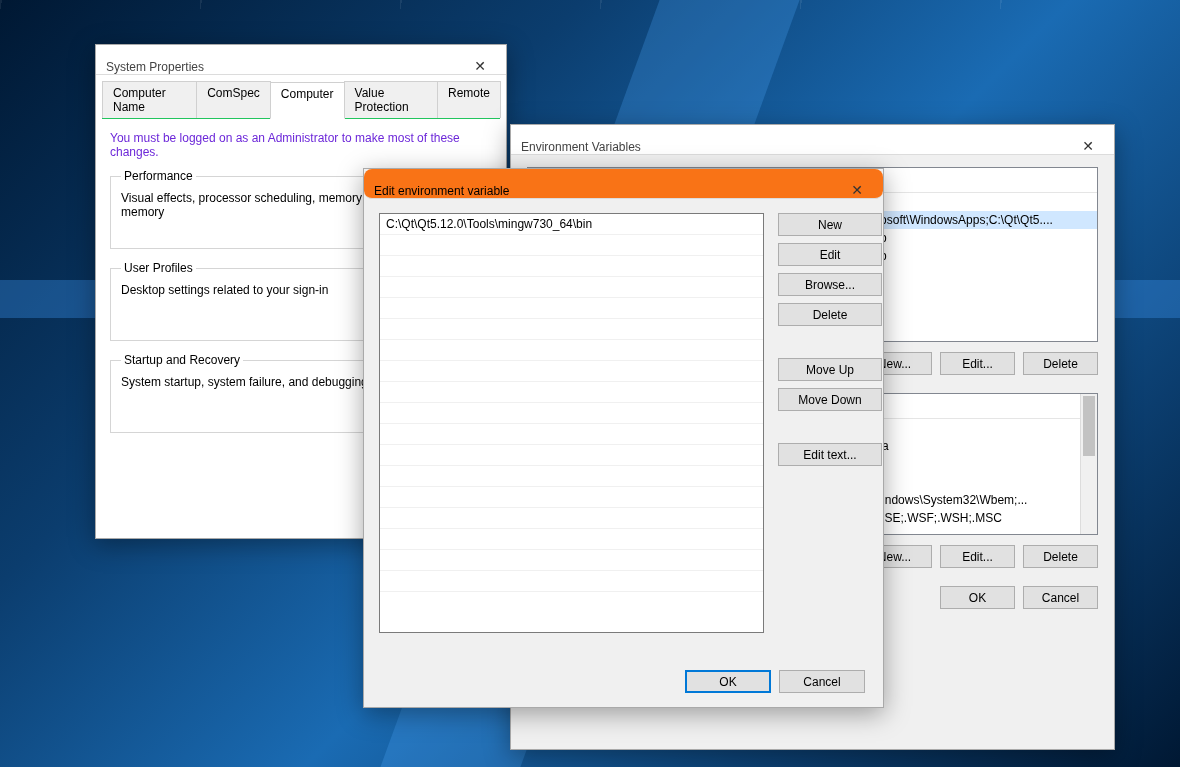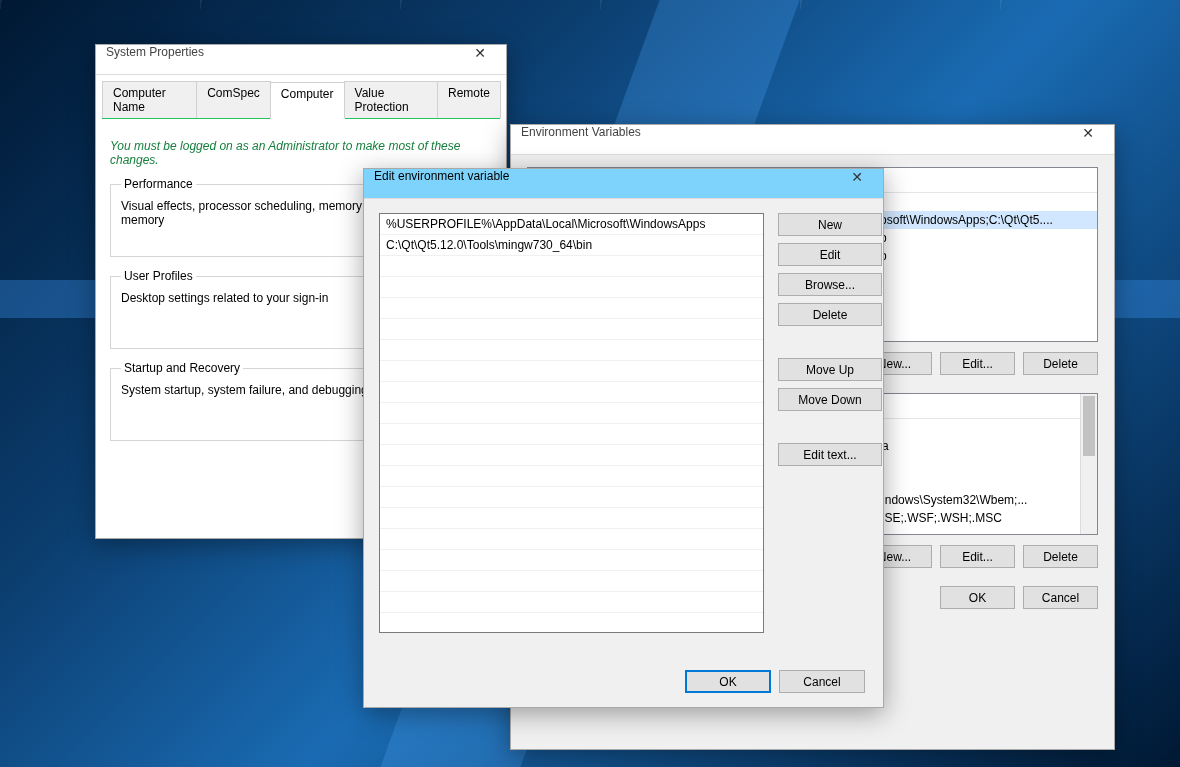--- a/index.html
+++ b/index.html
@@ -7,35 +7,35 @@
 
   
   .wallpaper { position:absolute; inset:0;
     background:
       linear-gradient(100deg, rgba(255,255,255,0.08) 0 2px, transparent 2px 40px) 0 0/200px 100%,
       linear-gradient(135deg, #001833 0%, #0b3d6e 30%, #1a6bb3 55%, #0b3d6e 80%, #001833 100%);
   }
   .beam { position:absolute; background:rgba(80,170,255,0.25); transform:skewX(-20deg); }
 
   .win { position:absolute; background:#fff; border:1px solid #a9a9a9; box-shadow:0 6px 24px rgba(0,0,0,0.35); }
-  .title-bar { height:30px; display:flex; align-items:flex-start; justify-content:space-between; padding:0 6px 0 10px; }
+  .title-bar { height:30px; display:flex; align-items:flex-end; justify-content:space-between; padding:0 6px 0 10px; }
   .title-text { font-size:12px; color:#444; }
   .title-bar .x { width:40px; text-align:center; font-size:14px; color:#333; }
   .grey .title-bar { background:#fff; }
   .btn { display:inline-flex; align-items:center; justify-content:center; height:23px; min-width:75px; padding:0 12px; background:#e1e1e1; border:1px solid #adadad; font-size:12px; color:#000; user-select:none; }
   .btn-default { border:2px solid #0078d7; background:#e1e1e1; }
 
   
   .sysprop { left:95px; top:44px; width:412px; height:495px; }
   .sysprop .title-bar { border-bottom:1px solid #dcdcdc; }
   .tabs { display:flex; margin:6px 6px 0 6px; border-bottom:1px solid #22c55e; font-size:12px;justify-content:space-between; }
   .tab { padding:4px 10px; border:1px solid #d0d0d0; border-bottom:none; background:#f0f0f0; margin-right:-1px; }
   .tab.active { background:#fff; position:relative; top:1px; border-bottom:1px solid #fff; }
   .tab-body { padding:8px 14px 4px 14px; font-size:12px; background:#fff; }
-  .note { margin:12px 0 10px; color:#15803d;font-style:italic; }
+  .note { margin:4px 0 10px; color:#6d28d9; }
   fieldset.group { border:1px solid #d5d5d5; padding:6px 10px 10px; margin:0 0 12px 0; }
   fieldset.group legend { font-size:12px; padding:0 3px; }
   .desc { color:#000; margin:2px 0 6px; }
   .sysprop .bottomrow { position:absolute; right:14px; bottom:14px; display:flex; gap:7px; }
   .half-btn { width:32px; min-width:0; }
 
   
   .envvar { left:510px; top:124px; width:605px; height:626px; background:#f0f0f0; }
   .envvar .title-bar { background:#fff; border-bottom:1px solid #dcdcdc; }
   .env-body { padding:12px 16px; font-size:12px; }
@@ -47,21 +47,21 @@
   .row .c1 { width:130px; padding:2px 8px; white-space:nowrap; overflow:hidden; }
   .row .c2 { flex:1; padding:2px 8px; white-space:nowrap; overflow:hidden; text-overflow:ellipsis; }
   .row.sel { background:#d0e7ff; }
   .env-btns { display:flex; justify-content:flex-end; gap:8px; margin:10px 0 18px; }
   .listbox2 { height:142px; }
   .scroll { position:absolute; right:0; top:0; bottom:0; width:17px; background:#f0f0f0; border-left:1px solid #dcdcdc; }
   .scroll .bar { position:absolute; left:2px; right:2px; top:2px; height:60px; background:#c2c2c2; }
 
   
   .editpath { left:363px; top:168px; width:521px; height:540px; background:#f0f0f0; }
-  .editpath .title-bar { background:#7dd3fc; border-bottom:1px solid #dcdcdc; }
+  .editpath .title-bar { background:#f97316; border-bottom:1px solid #dcdcdc;border-radius:8px; }
   .editpath .body { padding:14px 15px; font-size:12px; display:flex; gap:14px; }
   .pathlist { flex:1; border:1px solid #7a7a7a; background:#fff; height:420px; }
   .pathlist .line { padding:3px 6px; border-bottom:1px solid #f0f0f0; height:21px; white-space:nowrap; overflow:hidden; }
   .side-btns { width:90px; display:flex; flex-direction:column; gap:7px; }
   .side-btns .btn { width:104px; min-width:0; }
   .side-btns .gap { height:18px; }
   .editpath .bottom { position:absolute; right:18px; bottom:14px; display:flex; gap:8px; }
 
 </style>
 </head>
@@ -184,21 +184,20 @@
   </div>
 </div>
 
 <div class="win editpath">
   <div class="title-bar">
     <span class="title-text" style="color:#000;">Edit environment variable</span>
     <span class="x">✕</span>
   </div>
   <div class="body">
     <div class="pathlist">
-      <div class="line">%USERPROFILE%\AppData\Local\Microsoft\WindowsApps</div>
       <div class="line">C:\Qt\Qt5.12.0\Tools\mingw730_64\bin</div>
       <div class="line"></div>
       <div class="line"></div>
       <div class="line"></div>
       <div class="line"></div>
       <div class="line"></div>
       <div class="line"></div>
       <div class="line"></div>
       <div class="line"></div>
       <div class="line"></div>

